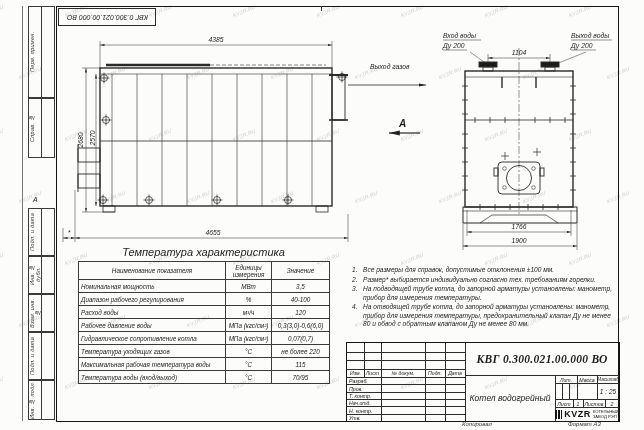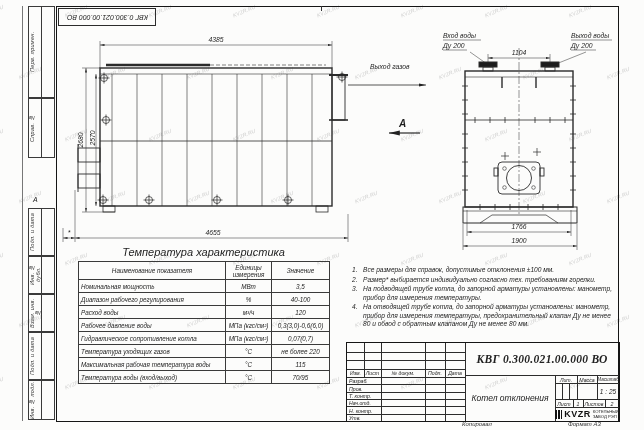--- a/index.html
+++ b/index.html
@@ -462,21 +462,21 @@
     <div class="tbc" style="left:78px;top:27px;width:20px;">Подп.</div>
     <div class="tbc" style="left:98px;top:27px;width:20px;">Дата</div>
     <div class="tbl" style="left:2px;top:35px;">Разраб.</div>
     <div class="tbl" style="left:2px;top:42.5px;">Пров.</div>
     <div class="tbl" style="left:2px;top:50px;">Т. контр.</div>
     <div class="tbl" style="left:2px;top:57px;">Нач.отд.</div>
     <div class="tbl" style="left:2px;top:64.5px;">Н. контр.</div>
     <div class="tbl" style="left:2px;top:72px;">Утв.</div>
     <div class="docnum">КВГ 0.300.021.00.000 ВО</div>
     <div class="prod">
-      <span>Котел отклонения</span>
+      <span>Котел водогрейный</span>
     </div>
     <div class="tbc" style="left:208px;top:33.5px;width:22px;">Лит.</div>
     <div class="tbc" style="left:230px;top:33.5px;width:20px;">Масса</div>
     <div class="tbc" style="left:250px;top:33.5px;width:22px;font-size:4.6px;">Масштаб</div>
     <div class="scaleval">1 : 25</div>
     <div class="tbc" style="left:208px;top:57.5px;width:18px;">Лист</div>
     <div class="tbc" style="left:226px;top:57.5px;width:10px;">1</div>
     <div class="tbc" style="left:236px;top:57.5px;width:22px;">Листов</div>
     <div class="tbc" style="left:258px;top:57.5px;width:14px;">2</div>
     <div class="logo">

